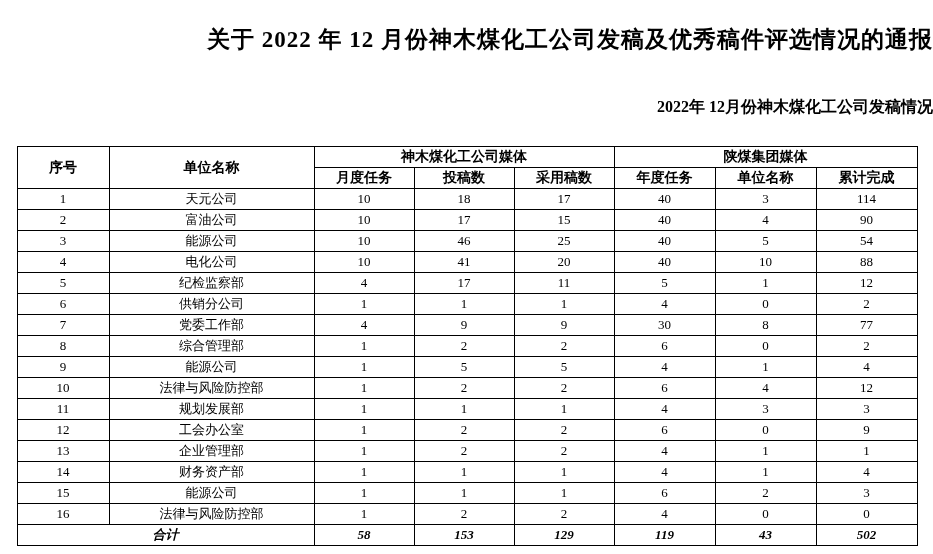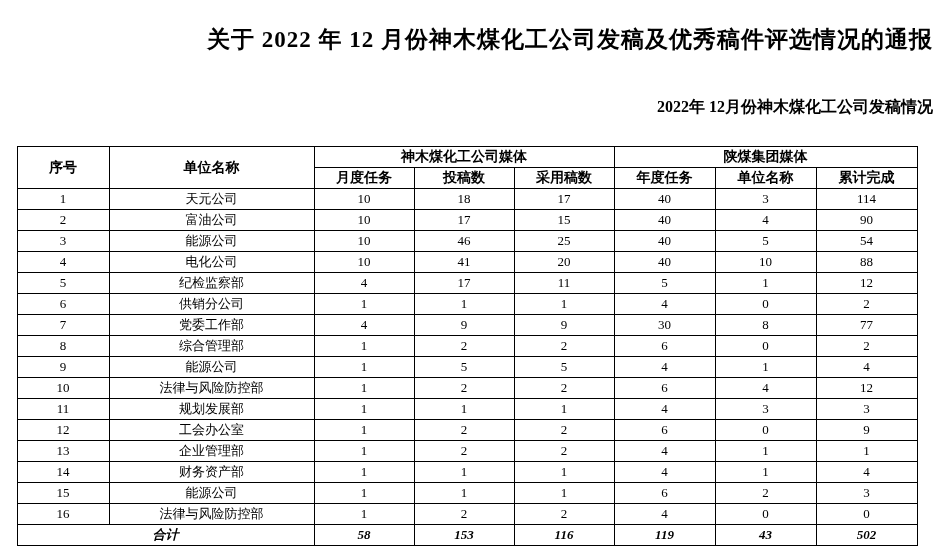--- a/index.html
+++ b/index.html
@@ -282,21 +282,21 @@
           <td>2</td>
           <td>2</td>
           <td>4</td>
           <td>0</td>
           <td>0</td>
         </tr>
         <tr class="total-row">
           <td class="total-label" colspan="2">合计</td>
           <td>58</td>
           <td>153</td>
-          <td>116</td>
+          <td>129</td>
           <td>119</td>
           <td>43</td>
           <td>502</td>
         </tr>
       </tbody>
     </table>
   </div>
 
 </div>
 

